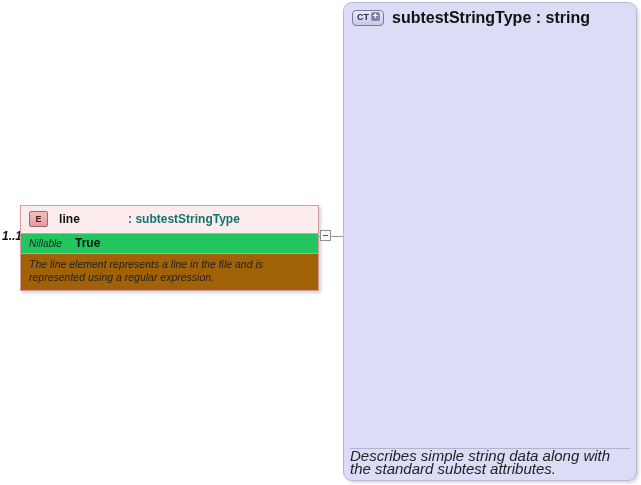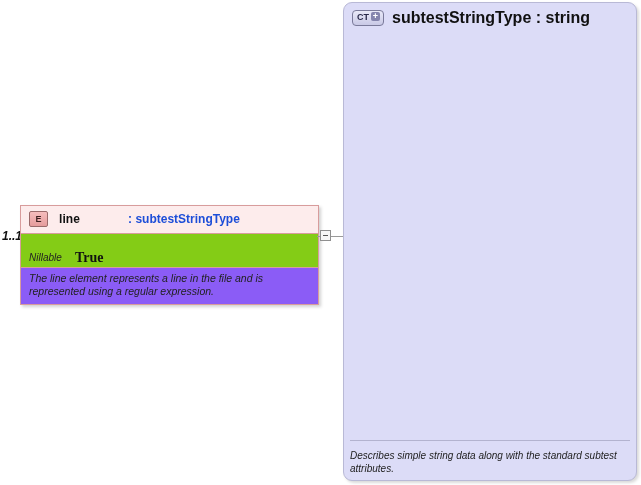--- a/index.html
+++ b/index.html
@@ -49,48 +49,47 @@
   .elem-name {
     font-size: 12px;
     font-weight: bold;
     color: #111;
     letter-spacing: .1px;
     text-align: right;
   }
   .elem-type {
     font-size: 12px;
     font-weight: bold;
-    color: #1d4ed8;
+    color: #0f766e;
     margin-left: 48px;
   }
   .prop-table {
     border-top: 1px solid #d89c9c;
-    background: #84cc16;
-    padding: 17px 8px 3px 8px;
+    background: #22c55e;
+    padding: 3px 8px 3px 8px;
   }
   .prop-row {
     display: flex;
     line-height: 13px;
   }
   .prop-label {
     font-style: italic;
     font-size: 10px;
     color: #222;
     width: 46px;
     flex: 0 0 46px;
   }
   .prop-value {
-    font-size: 14px;
-    color: #111;
-    font-weight: bold;
-    font-family: Liberation Serif, serif;
+    font-size: 12px;
+    color: #111;
+    font-weight: bold;
   }
   #element-doc {
     border-top: 1px solid #d89c9c;
-    background: #8b5cf6;
+    background: #a16207;
     padding: 4px 8px 6px 8px;
     font-style: italic;
     font-size: 10.5px;
     line-height: 13px;
     color: #222;
   }
   
   #multiplicity {
     position: absolute;
     left: 2px;
@@ -180,23 +179,23 @@
     font-size: 16px;
     font-weight: bold;
     color: #111;
   }
   #ct-doc {
     position: absolute;
     left: 6px;
     right: 6px;
     bottom: 5px;
     border-top: 1px solid #b3b3cf;
-    padding-top: 8px;
-    font-style: italic;
-    font-size: 10px;
+    padding-top: 0;
+    font-style: italic;
+    font-size: 15px;
     color: #222;
     line-height: 13px;
   }
 </style>
 </head>
 <body>
 
 <div id="multiplicity">1..1</div>
 
 <div id="element-box">

